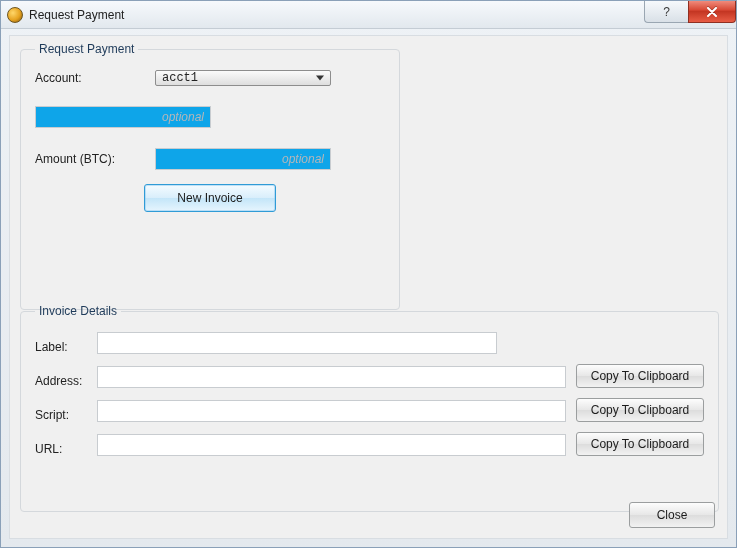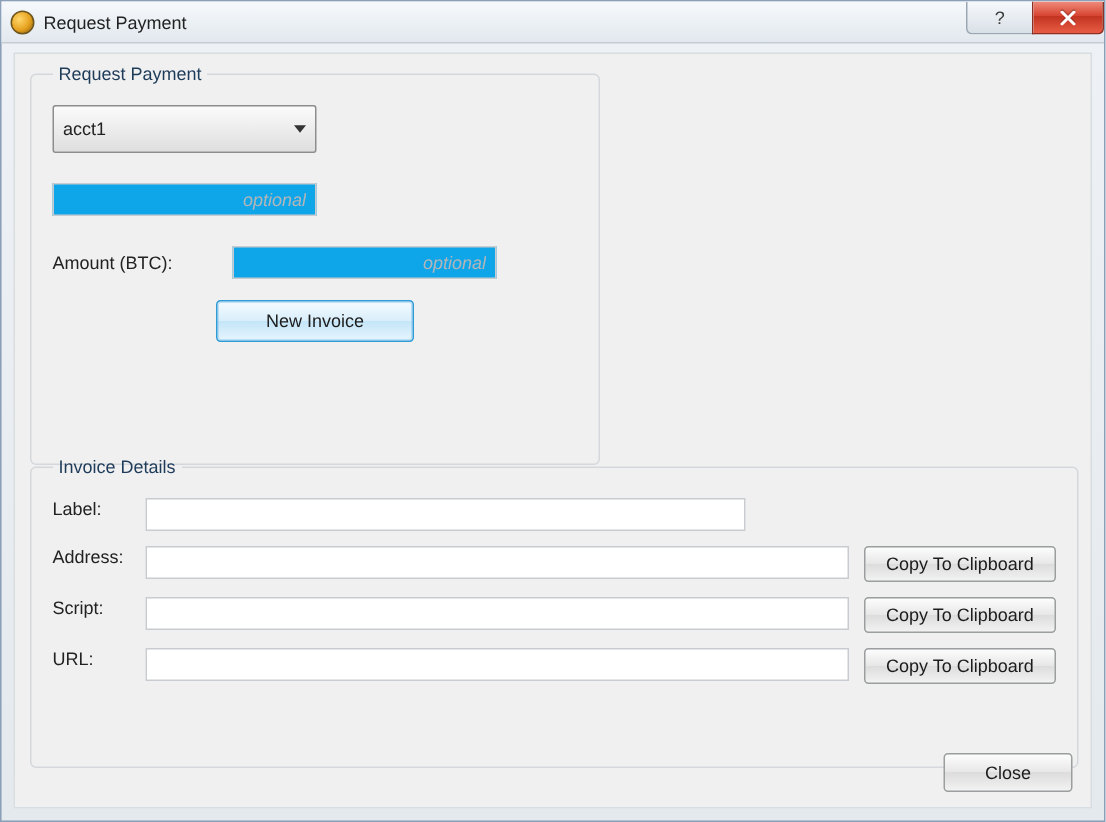--- a/index.html
+++ b/index.html
@@ -118,30 +118,31 @@
     display: flex;
     align-items: center;
     margin-bottom: 20px;
   }
   .row .lbl {
     width: 120px;
     color: #222;
   }
   .combo {
     width: 176px;
-    height: 32px;
+    height: 16px;
     background: linear-gradient(#fbfbfb, #dedede);
     border: 1px solid #8d8d8d;
     border-radius: 2px;
     display: flex;
     align-items: center;
     padding: 0 4px 0 6px;
     box-sizing: border-box;
     position: relative;
     color: #222;
+    font-family: Liberation Mono, monospace;
   }
   .combo .caret {
     position: absolute;
     right: 6px;
     top: 50%;
     transform: translateY(-50%);
     width: 0; height: 0;
     border-left: 4px solid transparent;
     border-right: 4px solid transparent;
     border-top: 5px solid #333;
@@ -173,21 +174,21 @@
     background: linear-gradient(#f4fbff, #d9eefb 49%, #c3e5f8 50%, #e6f5fe);
     color: #1c1c1c;
     font-family: inherit;
     font-size: 12px;
     cursor: pointer;
     box-shadow: 0 0 0 1px rgba(140,200,240,0.5) inset;
   }
 
   .detail-row {
     display: flex;
-    align-items: flex-start;
+    align-items: flex-end;
     margin-bottom: 10px;
   }
   .detail-row .dlbl {
     width: 62px;
     color: #222;
   }
   .detail-row input.dtext {
     flex: 0 0 400px;
     height: 22px;
     border: 1px solid #c8ccd0;
@@ -240,20 +241,21 @@
       </div>
     </div>
   </div>
 
   <div class="client">
 
     <fieldset class="group group-request">
       <legend>Request Payment</legend>
 
       <div class="row">
+        <div class="lbl">Account:</div>
         <div class="combo">
           <span>acct1</span>
           <span class="caret"></span>
         </div>
       </div>
 
       <div class="row">
         <input class="text" type="text" placeholder="optional" style="">
       </div>
 

